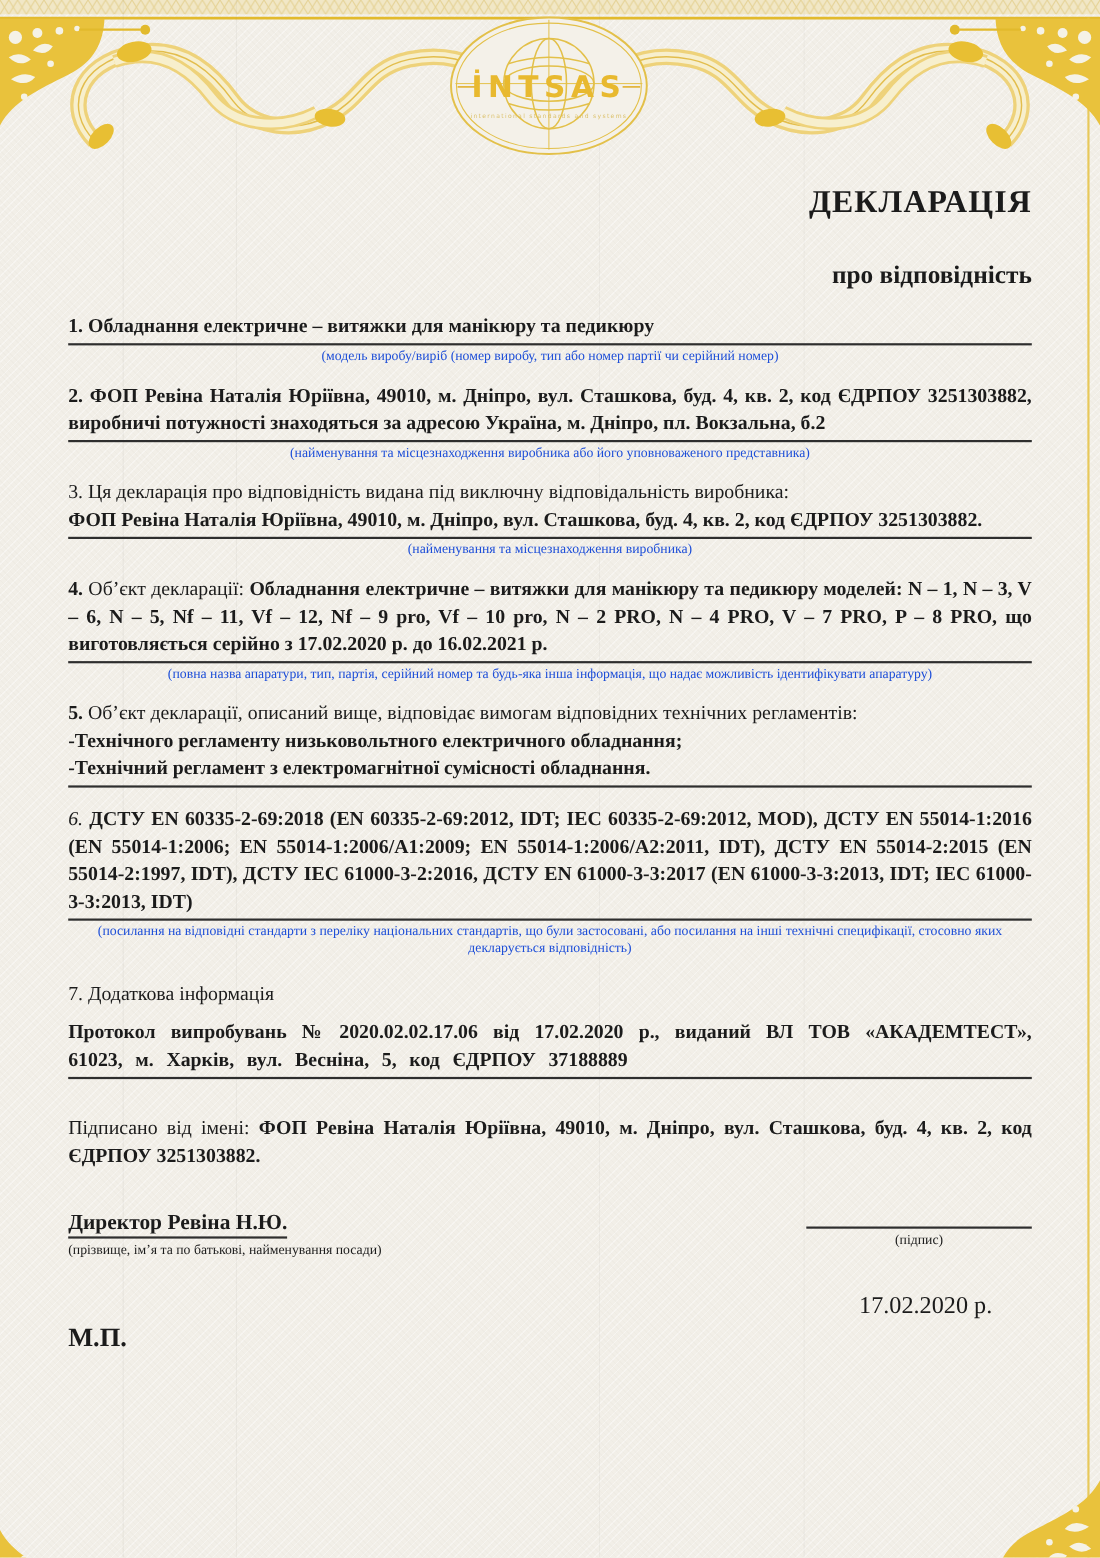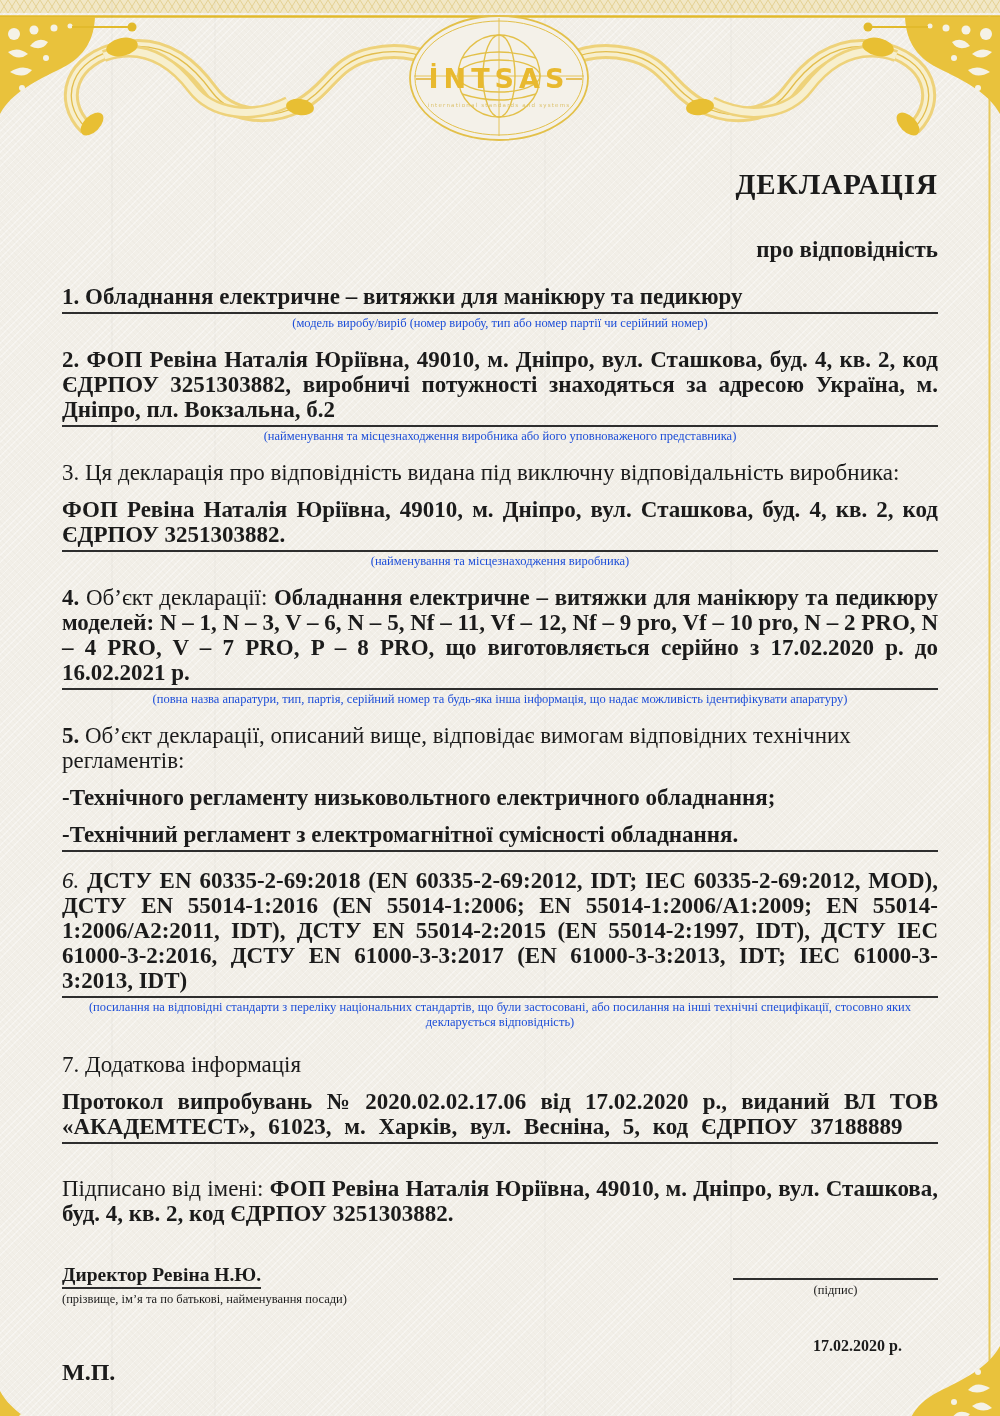--- a/index.html
+++ b/index.html
@@ -14,37 +14,37 @@
   }
   .decor{position:absolute;top:0;left:0;z-index:0;}
   main{position:relative;z-index:1;padding:158px 62px 0 62px;}
 
   .title-block{text-align:right;margin:10px 0 20px 0;line-height:1.15;}
   .t1{font-size:29px;font-weight:bold;letter-spacing:1px;}
   .t2{font-size:23px;font-weight:bold;margin-top:36px;}
 
   section{margin:0 0 16px 0;}
   p{margin:0;}
-  .body-txt{font-size:23px;line-height:25px;margin-top:12px;}
+  .body-txt{font-size:18px;line-height:25px;}
   .b{font-weight:bold;}
   .i{font-style:italic;font-weight:normal;}
   .just{text-align:justify;}
   .ruled{border-bottom:2.5px solid #2e2e2e;padding-bottom:3px;}
   .cap{text-align:center;font-size:12.5px;line-height:15px;margin-top:2px;color:#1d4ed8;}
   .wide{word-spacing:7px;}
   .gap-b{margin-bottom:10px;}
 
   .sig-row{display:flex;justify-content:space-between;margin-top:38px;}
   .director{display:inline-block;font-size:19.5px;font-weight:bold;border-bottom:2.5px solid #2e2e2e;padding-bottom:1px;}
   .cap-left{font-size:12.5px;margin-top:3px;}
   .sig-right{width:205px;padding-top:14px;}
   .sig-line{border-top:2.5px solid #2e2e2e;width:205px;}
   .cap-center{text-align:center;font-size:12.5px;margin-top:3px;}
 
-  .date-row{text-align:right;padding-right:36px;margin-top:30px;font-size:16px;font-weight:bold;}
+  .date-row{text-align:right;padding-right:36px;margin-top:30px;font-size:22px;font-weight:normal;}
   .stamp-row{margin-top:4px;font-size:24px;font-weight:bold;}
 </style>
 </head>
 <body>
 
 <svg class="decor" width="1000" height="1416" viewBox="0 0 1000 1416">
   <defs>
     <pattern id="bandpat" width="8" height="13" patternUnits="userSpaceOnUse">
       <rect width="8" height="13" fill="#f1e7c6"></rect>
       <path d="M0 0 L8 13 M8 0 L0 13" stroke="#e5d294" stroke-width="1" fill="none"></path>

